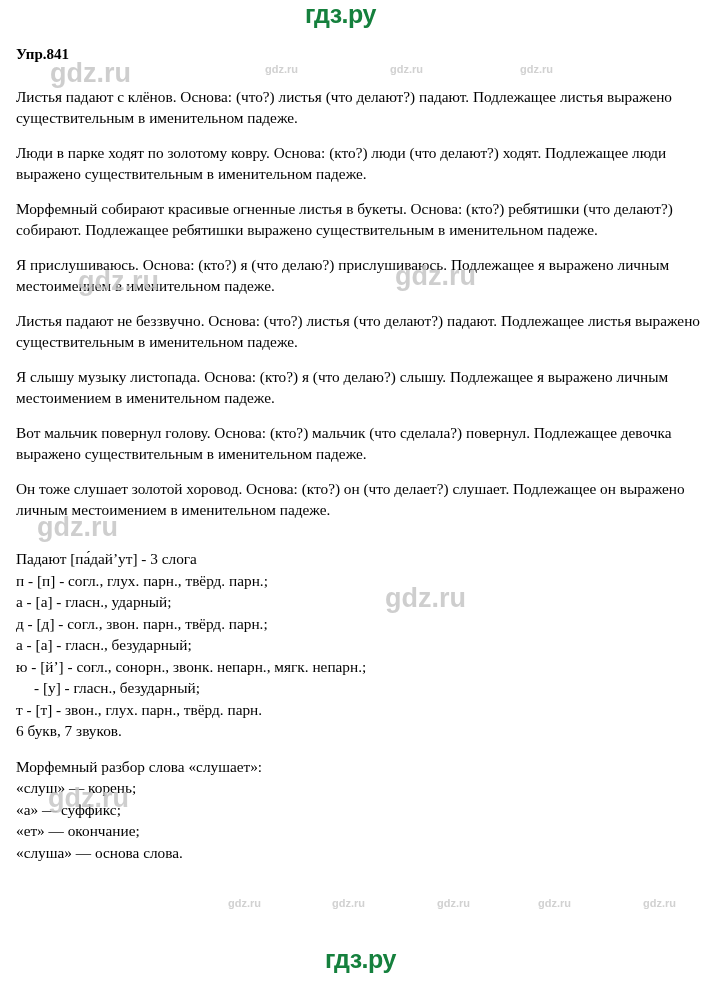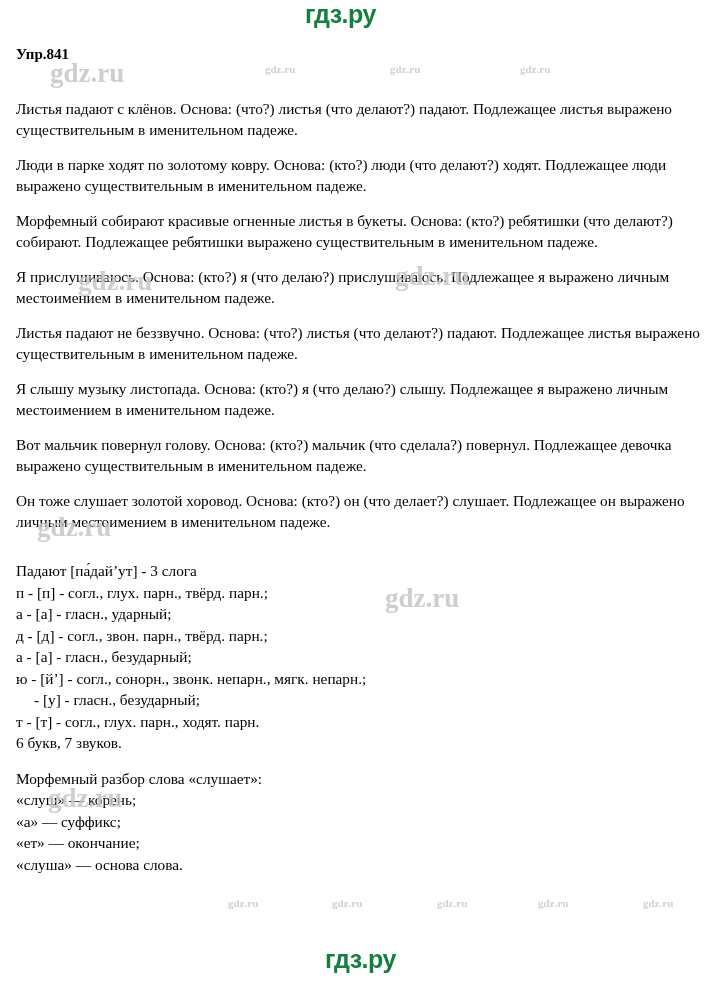--- a/index.html
+++ b/index.html
@@ -46,41 +46,40 @@
     font-weight: bold;
     font-family: "Liberation Serif", serif;
   }
   .content {
     position: absolute;
     left: 16px;
     top: 86px;
     width: 688px;
     font-size: 15.3px;
     line-height: 21px;
-    margin-top: 12px;
   }
   .para {
     margin: 0 0 14px 0;
   }
   .block-gap {
     height: 14px;
   }
   .analysis-line {
     margin: 0;
     line-height: 21.5px;
   }
   .indent-line {
     margin: 0;
     padding-left: 18px;
     line-height: 21.5px;
   }
   
   .wm {
     position: absolute;
-    font-family: Liberation Serif, serif;
+    font-family: Liberation Sans, sans-serif;
     font-weight: bold;
     color: #bdbdbd;
     opacity: 0.85;
     pointer-events: none;
     white-space: nowrap;
     text-align: right;
   }
   .wm-lg { font-size: 27px; color: #c6c6c6; }
   .wm-sm { font-size: 11px; color: #c9c9c9; font-weight: bold; }
 </style>
@@ -107,21 +106,21 @@
     <div class="block-gap"></div>
 
     <div class="phonetic-block">
       <p class="analysis-line">Падают [па́дай’ут] - 3 слога</p>
       <p class="analysis-line">п - [п] - согл., глух. парн., твёрд. парн.;</p>
       <p class="analysis-line">а - [а] - гласн., ударный;</p>
       <p class="analysis-line">д - [д] - согл., звон. парн., твёрд. парн.;</p>
       <p class="analysis-line">а - [а] - гласн., безударный;</p>
       <p class="analysis-line">ю - [й’] - согл., сонорн., звонк. непарн., мягк. непарн.;</p>
       <p class="indent-line">- [у] - гласн., безударный;</p>
-      <p class="analysis-line">т - [т] - согл., глух. парн., ходят. парн.</p>
+      <p class="analysis-line">т - [т] - звон., глух. парн., твёрд. парн.</p>
       <p class="analysis-line">6 букв, 7 звуков.</p>
     </div>
 
     <div class="block-gap"></div>
 
     <div class="morphemic-block">
       <p class="analysis-line">Морфемный разбор слова «слушает»:</p>
       <p class="analysis-line">«слуш» — корень;</p>
       <p class="analysis-line">«а» — суффикс;</p>
       <p class="analysis-line">«ет» — окончание;</p>

